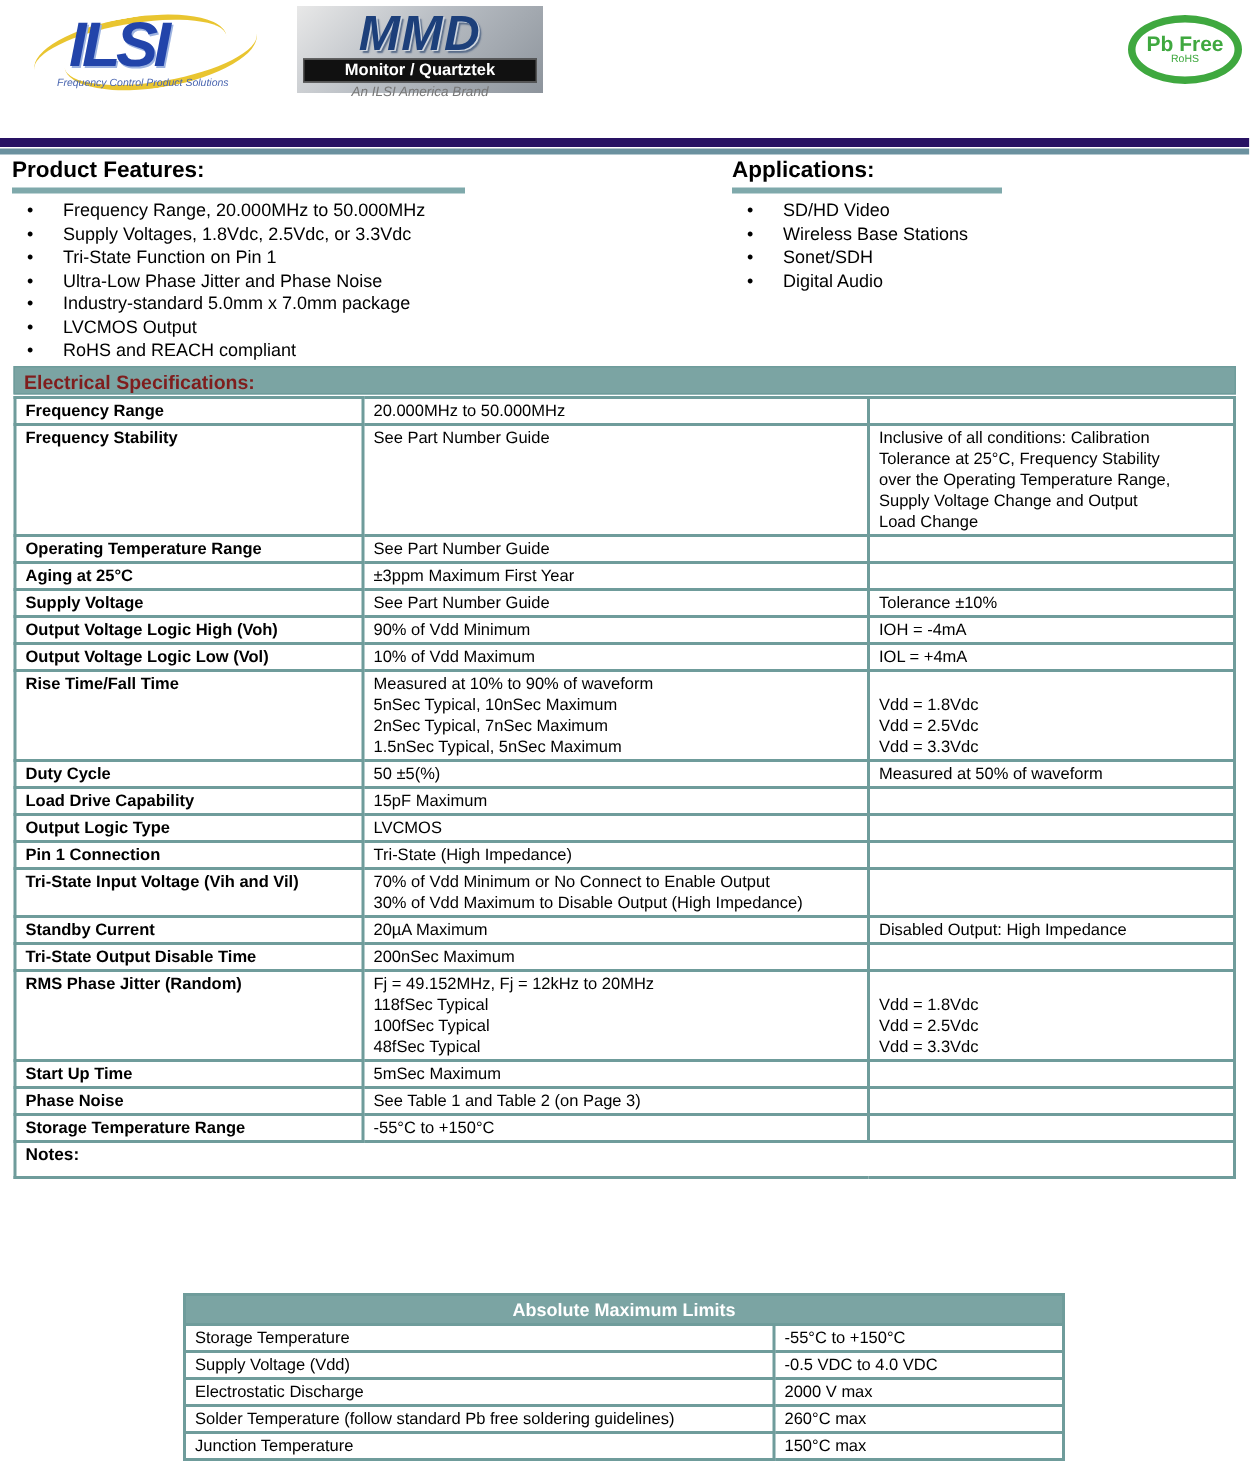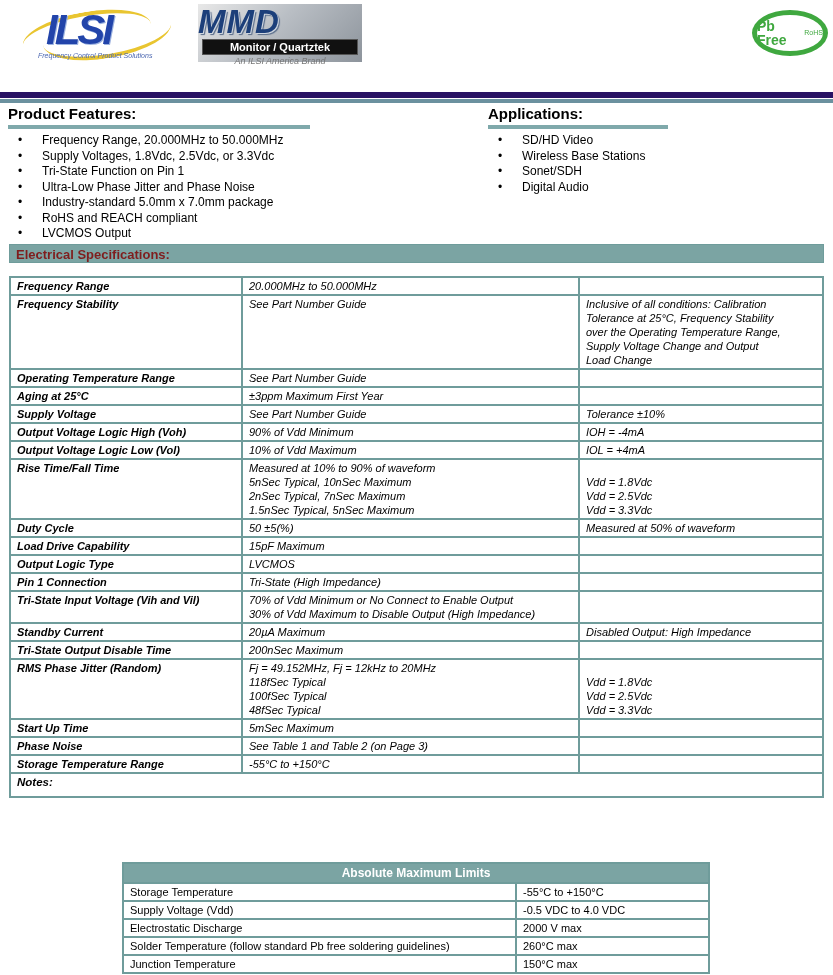--- a/index.html
+++ b/index.html
@@ -15,29 +15,29 @@
   .ilsi-swoosh1 { position:absolute; left:-6px; top:6px; width:130px; height:46px;
                   border-top:4px solid #E9C530; border-radius:50%; transform:rotate(-10deg); }
   .ilsi-swoosh2 { position:absolute; left:14px; top:4px; width:130px; height:48px;
                   border-bottom:4px solid #E9C530; border-radius:50%; transform:rotate(-10deg); }
   .ilsi-tagline { position:absolute; left:10px; top:46px; width:140px; font-style:italic;
                   font-size:7px; color:#4a66b0; white-space:nowrap; }
 
   .mmd-logo { position:absolute; left:198px; top:4px; width:164px; height:58px;
               background:linear-gradient(135deg,#e8e8e8 0%,#b9bec4 45%,#8d949c 100%);
               padding-top:2px; }
-  .mmd-text { font-weight:bold; font-style:italic; font-size:33px; line-height:32px;
+  .mmd-text { text-align:center; font-weight:bold; font-style:italic; font-size:33px; line-height:32px;
               color:#1C3F7A; letter-spacing:1px; text-shadow:1px 1px 0 #cfd6df, 2px 2px 1px #5a6d8a; }
   .mmd-sub { margin:1px 4px 0 4px; background:#111; border:1px solid #555; color:#fff;
              font-weight:bold; font-size:11px; line-height:14px; text-align:center; }
   .mmd-brand { text-align:center; font-style:italic; font-size:9px; color:#777; margin-top:1px; }
 
   .pb-badge { position:absolute; left:752px; top:10px; width:76px; height:46px;
               border:5px solid #3FA83F; border-radius:50%; background:#fff;
-              display:flex; flex-direction:row; align-items:center; justify-content:center; }
+              display:flex; flex-direction:column; align-items:center; justify-content:center; }
   .pb-line1 { color:#3FA83F; font-weight:bold; font-size:14px; line-height:14px; }
   .pb-line2 { color:#3FA83F; font-size:7px; line-height:8px; }
 
   
   .title-row { position:absolute; left:4px; right:4px; top:66px; display:flex;
                justify-content:space-between; align-items:baseline; }
   .doc-title { font-size:15px; font-weight:bold; }
   .series    { font-size:15px; font-weight:bold; }
   .rule-purple { position:absolute; left:0; right:0; top:92px; height:6px; background:#281263; }
   .rule-teal   { position:absolute; left:0; right:0; top:99px; height:4px; background:#6B919F; }
@@ -51,21 +51,21 @@
   .features .sec-heading { width:302px; }
   .applications .sec-heading { width:180px; }
   .sec-list { list-style:none; margin-top:4px; }
   .sec-list li { position:relative; padding-left:34px; font-size:12px; line-height:15.5px; }
   .sec-list li::before { content:"\2022"; position:absolute; left:10px; font-size:12px; }
 
   
   .elec-wrap { position:absolute; left:9px; top:244px; width:815px; }
   .table-title { background:#7BA4A3; color:#7f1d1d; font-weight:bold; font-size:13px;
                  line-height:19px; height:19px; padding-left:6px; border:1px solid #6F9C9B; }
-  table.spec { width:100%; border-collapse:collapse; table-layout:fixed; margin-top:13px;font-style:italic; }
+  table.spec { width:100%; border-collapse:collapse; table-layout:fixed; margin-top:1px; }
   table.spec td { border:2px solid #6F9C9B; font-size:11px; line-height:14px;
                   padding:1px 6px; vertical-align:top; white-space:pre-line; background:#fff; }
   table.spec td.param { font-weight:bold; }
   table.spec td.notes { font-weight:bold; font-size:11.5px; height:24px; }
 
   
   .abs-wrap { position:absolute; left:122px; top:862px; width:588px; }
   table.abs { width:100%; border-collapse:collapse; table-layout:fixed; }
   table.abs th { background:#7BA4A3; color:#fff; font-weight:bold; font-size:12px;
                  line-height:16px; border:2px solid #6F9C9B; padding:1px 4px; text-align:center; }
@@ -99,22 +99,22 @@
   <div class="rule-teal"></div>
 
   <div class="section features">
     <div class="sec-heading">Product Features:</div>
     <ul class="sec-list">
         <li>Frequency Range, 20.000MHz to 50.000MHz</li>
         <li>Supply Voltages, 1.8Vdc, 2.5Vdc, or 3.3Vdc</li>
         <li>Tri-State Function on Pin 1</li>
         <li>Ultra-Low Phase Jitter and Phase Noise</li>
         <li>Industry-standard 5.0mm x 7.0mm package</li>
+        <li>LVCMOS Output</li>
         <li>RoHS and REACH compliant</li>
-        <li>LVCMOS Output</li>
       </ul>
   </div>
 
   <div class="section applications">
     <div class="sec-heading">Applications:</div>
     <ul class="sec-list">
         <li>SD/HD Video</li>
         <li>Wireless Base Stations</li>
         <li>Sonet/SDH</li>
         <li>Digital Audio</li>

